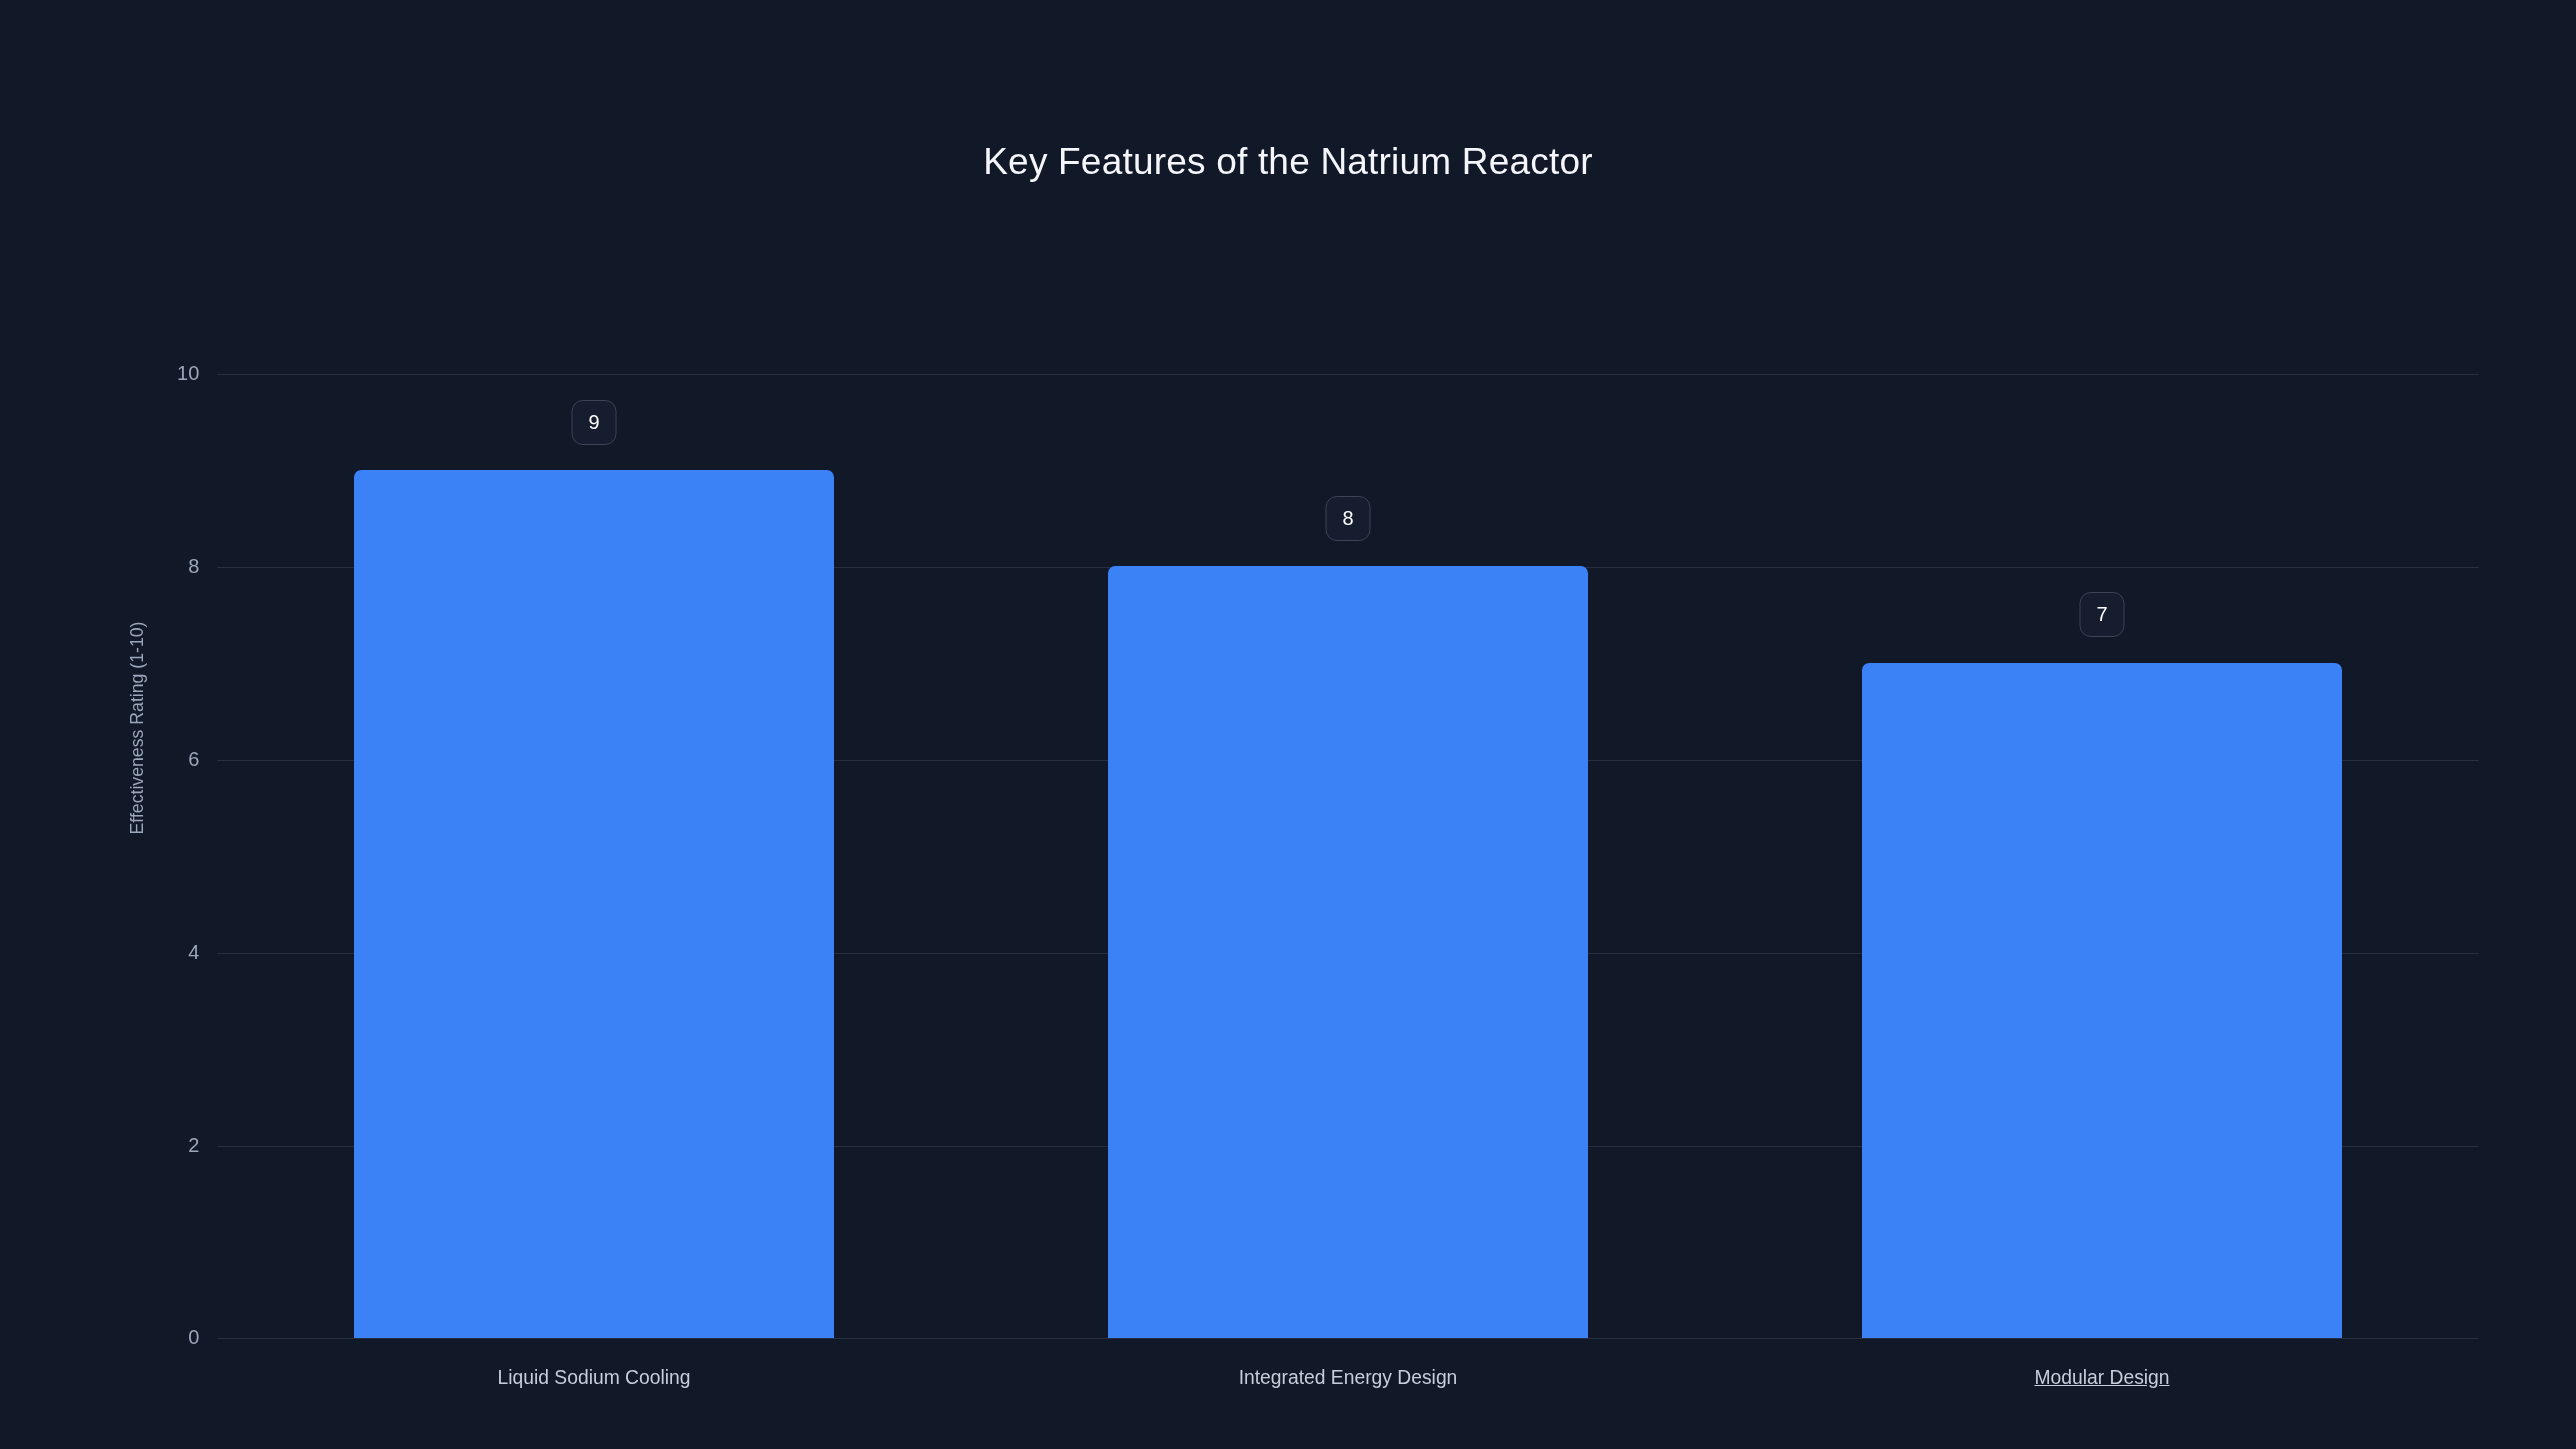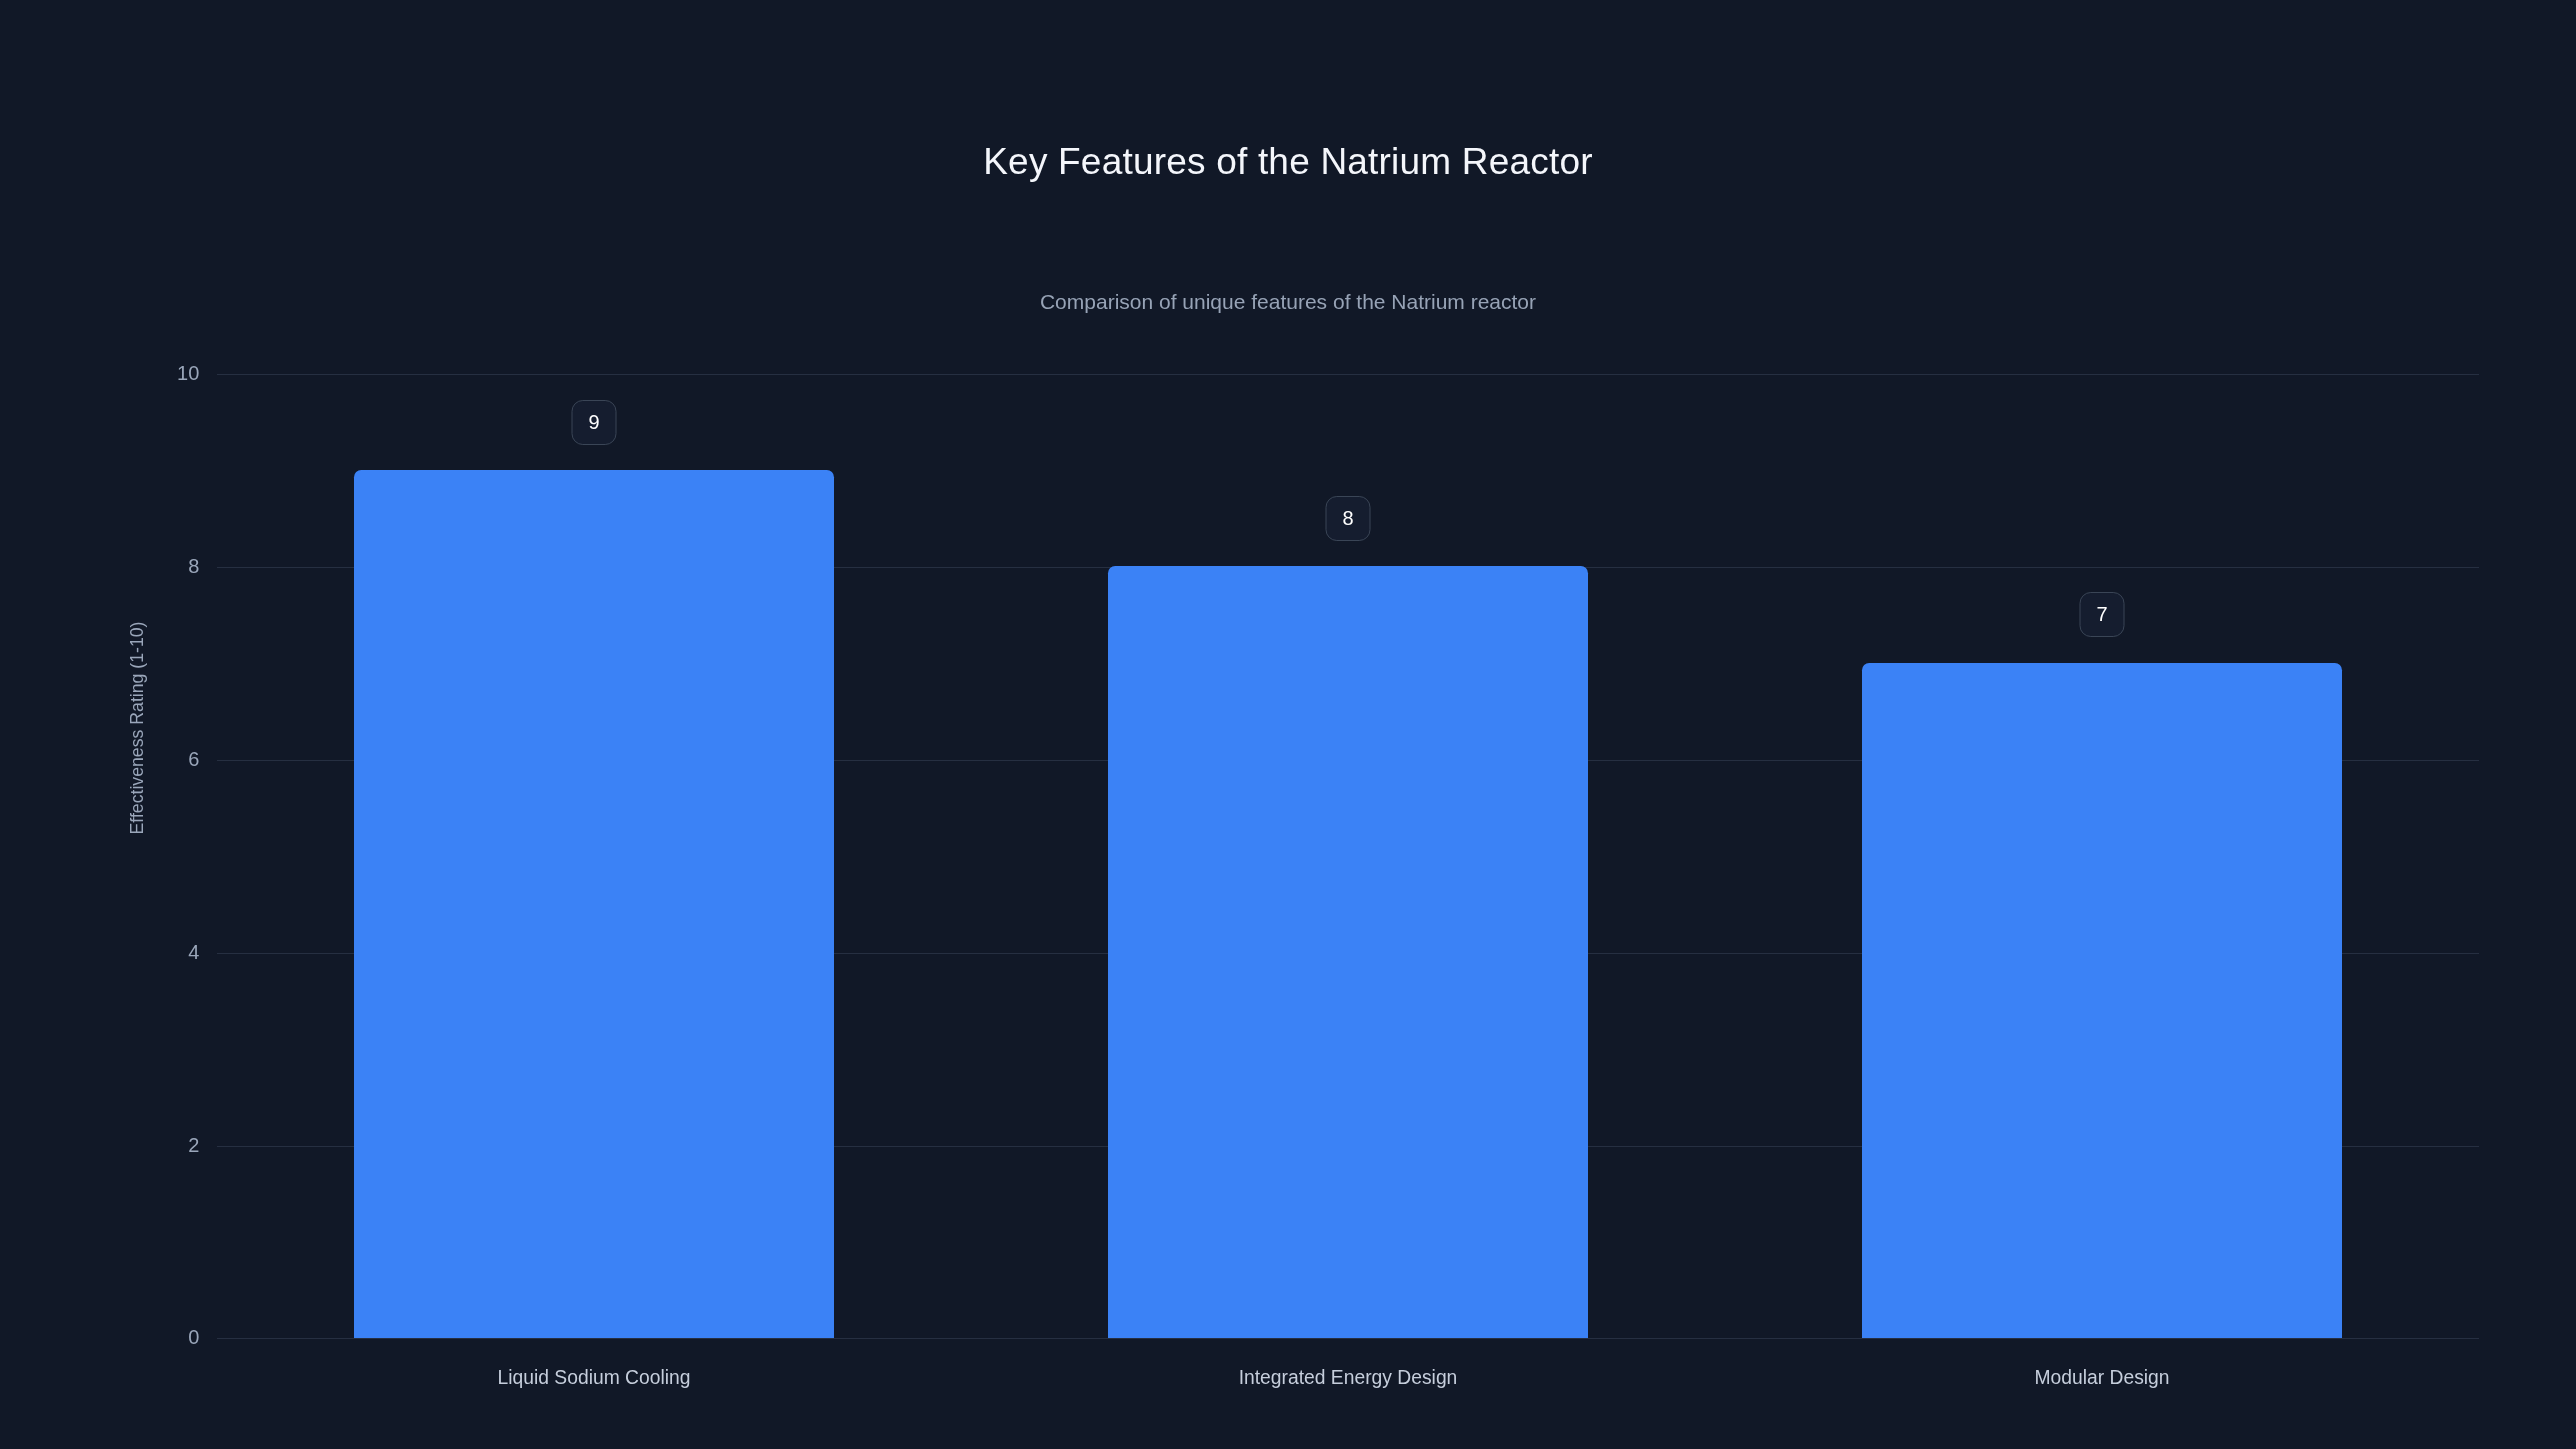--- a/index.html
+++ b/index.html
@@ -136,21 +136,20 @@
     pointer-events: none;
   }
 </style>
 </head>
 <body>
 
 <div id="canvas">
 
   <div id="chart-title">Key Features of the Natrium Reactor</div>
 
-  <div id="chart-subtitle">Comparison of unique features of the Natrium reactor</div>
 
   <div id="y-axis-title">Effectiveness Rating (1-10)</div>
 
   <div id="y-tick-labels">
       <div class="tick-label" style="top: 964px;">0</div>
       <div class="tick-label" style="top: 772px;">2</div>
       <div class="tick-label" style="top: 579px;">4</div>
       <div class="tick-label" style="top: 386px;">6</div>
       <div class="tick-label" style="top: 193px;">8</div>
       <div class="tick-label" style="top: 0px;">10</div>
@@ -171,17 +170,17 @@
         <div class="bar" style="left: 891px; width: 480px; height: 772px; background: rgb(59, 130, 246);"></div>
         <div class="value-badge" style="left: 1131px; top: 122px;">8</div>
         <div class="bar" style="left: 1645px; width: 480px; height: 675px; background: rgb(59, 130, 246);"></div>
         <div class="value-badge" style="left: 1885px; top: 218px;">7</div>
       </div>
   </div>
 
   <div id="category-labels">
       <div class="category-label" style="left: 594px;">Liquid Sodium Cooling</div>
       <div class="category-label" style="left: 1348px;">Integrated Energy Design</div>
-      <div class="category-label" style="left: 2102px;">Modular Design</div>
+      <div class="category-label" style="left: 2102px; text-decoration: underline;">Modular Design</div>
     </div>
 
 </div>
 
 
 </body></html>

